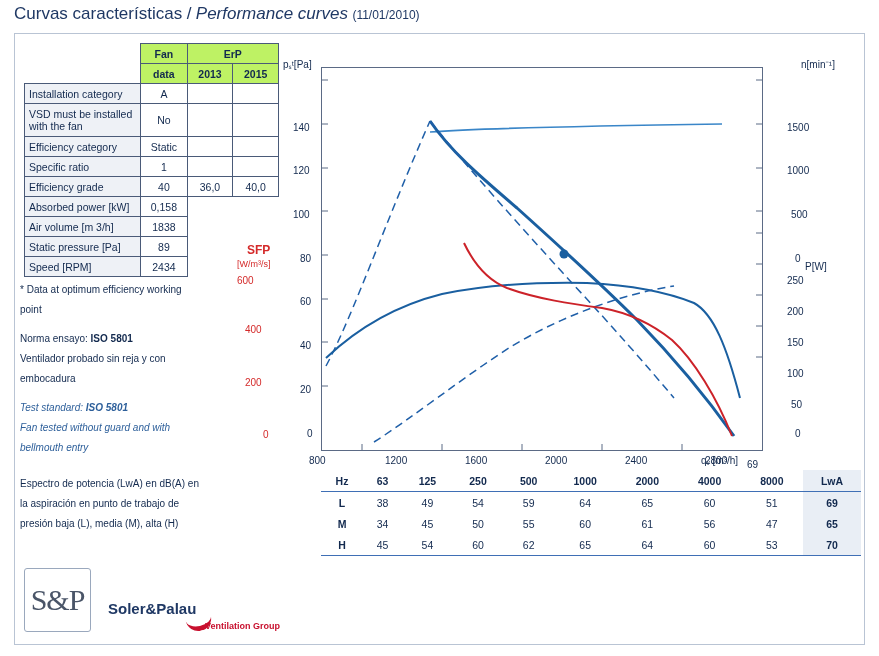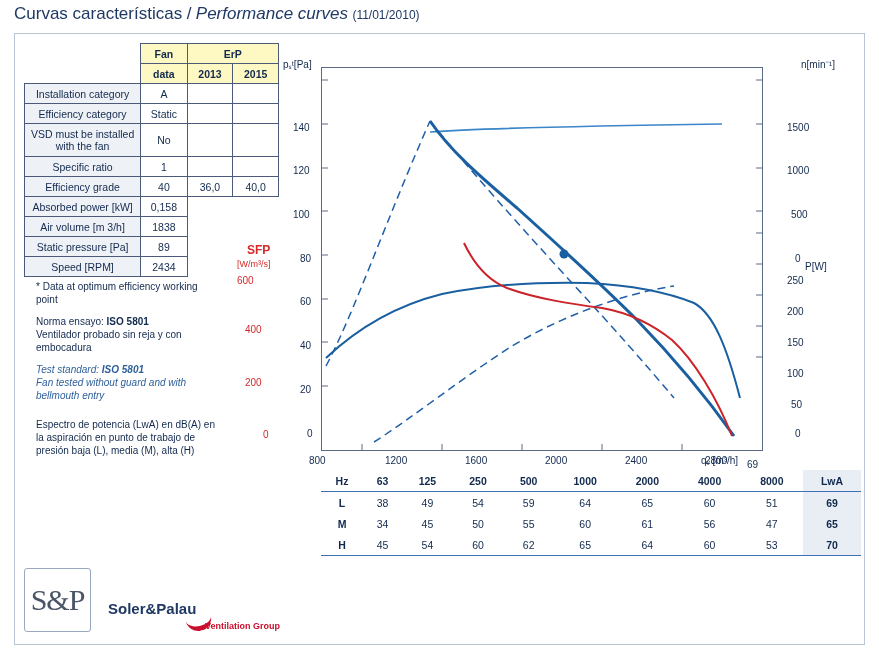--- a/index.html
+++ b/index.html
@@ -24,29 +24,29 @@
     border:1px solid #b9c4d4;background:#fff;box-sizing:border-box;
   }
 
   
   .fan-table{
     position:absolute;left:24px;top:43px;width:255px;
     border-collapse:collapse;font-size:10.5px;color:#12294e;
   }
   .fan-table td,.fan-table th{
     border:1px solid #4a5a78;padding:2px 4px;height:15px;line-height:12px;
-    background:#fff;font-weight:normal;text-align:center;
+    background:#fff;font-weight:normal;
   }
   .fan-table .lbl{width:130px;background:#eef1f6;}
   .fan-table .val{width:42px;text-align:center;}
-  .fan-table .hdr{text-align:center;font-weight:bold;background:#fef9c3;}
+  .fan-table .hdr{text-align:center;font-weight:bold;background:#bef264;}
   .fan-table .nob{border:none;background:transparent;}
 
   
-  .notes{position:absolute;left:36px;top:280px;width:185px;font-size:10px;line-height:13px;color:#12294e;}
+  .notes{position:absolute;left:20px;top:280px;width:185px;font-size:10px;line-height:20px;color:#12294e;}
   .notes p{margin:0 0 9px 0;}
   .notes .it{font-style:italic;color:#2d5f9a;}
   .notes b{font-weight:bold;}
 
   
   .logo-box{position:absolute;left:24px;top:568px;width:65px;height:62px;border:1px solid #9aa8bd;border-radius:3px;}
   .logo-sp{position:absolute;left:0;top:0;width:65px;height:62px;display:flex;align-items:center;justify-content:center;
     font-family:"Liberation Serif", serif;font-size:30px;color:#4a5568;letter-spacing:-1px;}
   .brand{position:absolute;left:108px;top:600px;font-size:15px;font-weight:bold;color:#1f3864;}
   .brand-sub{position:absolute;left:205px;top:621px;font-size:9px;font-weight:bold;color:#c8102e;}
@@ -106,28 +106,28 @@
       <td class="hdr val">2015</td>
     </tr>
 
     <tr>
       <td class="lbl">Installation category</td>
       <td class="val">A</td>
       <td class="val"></td>
       <td class="val"></td>
     </tr>
     <tr>
+      <td class="lbl" style="height:28px;">VSD must be installed with the fan</td>
+      <td class="val">No</td>
+      <td class="val"></td>
+      <td class="val"></td>
+    </tr>
+    <tr>
       <td class="lbl">Efficiency category</td>
       <td class="val">Static</td>
-      <td class="val"></td>
-      <td class="val"></td>
-    </tr>
-    <tr>
-      <td class="lbl" style="height:28px;">VSD must be installed with the fan</td>
-      <td class="val">No</td>
       <td class="val"></td>
       <td class="val"></td>
     </tr>
     <tr>
       <td class="lbl">Specific ratio</td>
       <td class="val">1</td>
       <td class="val"></td>
       <td class="val"></td>
     </tr>
     <tr>

